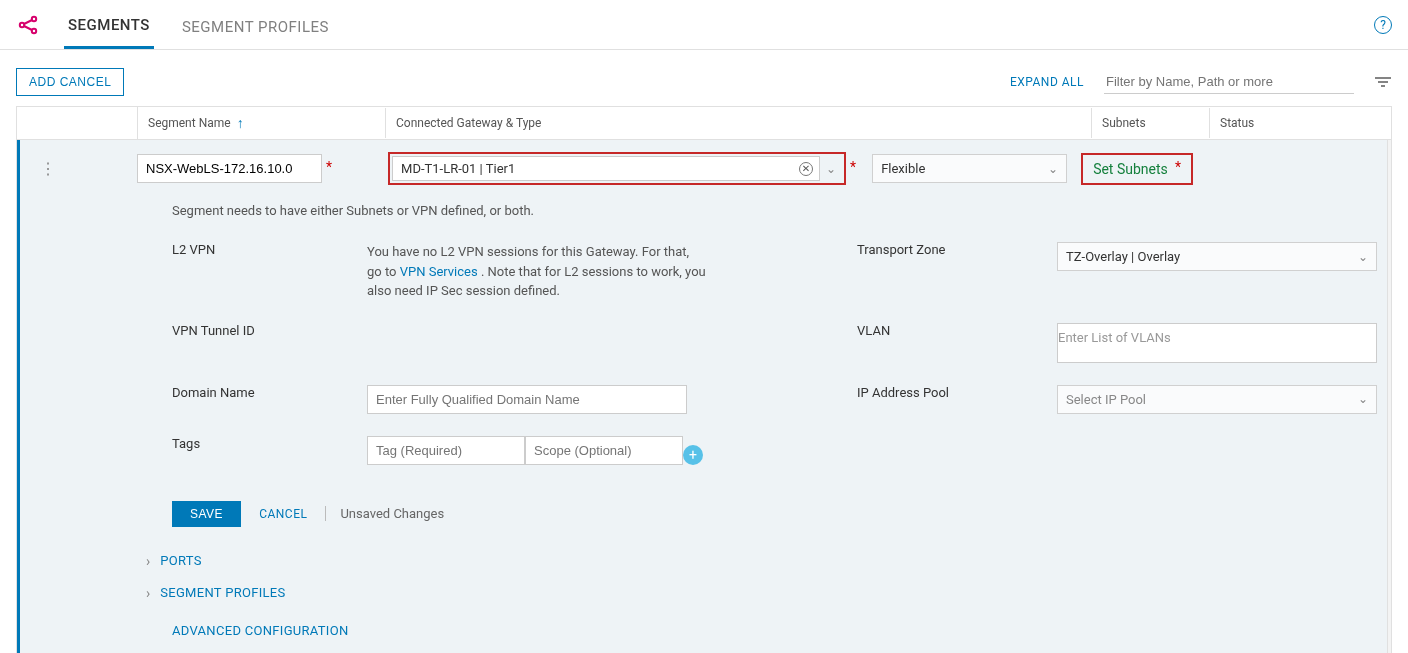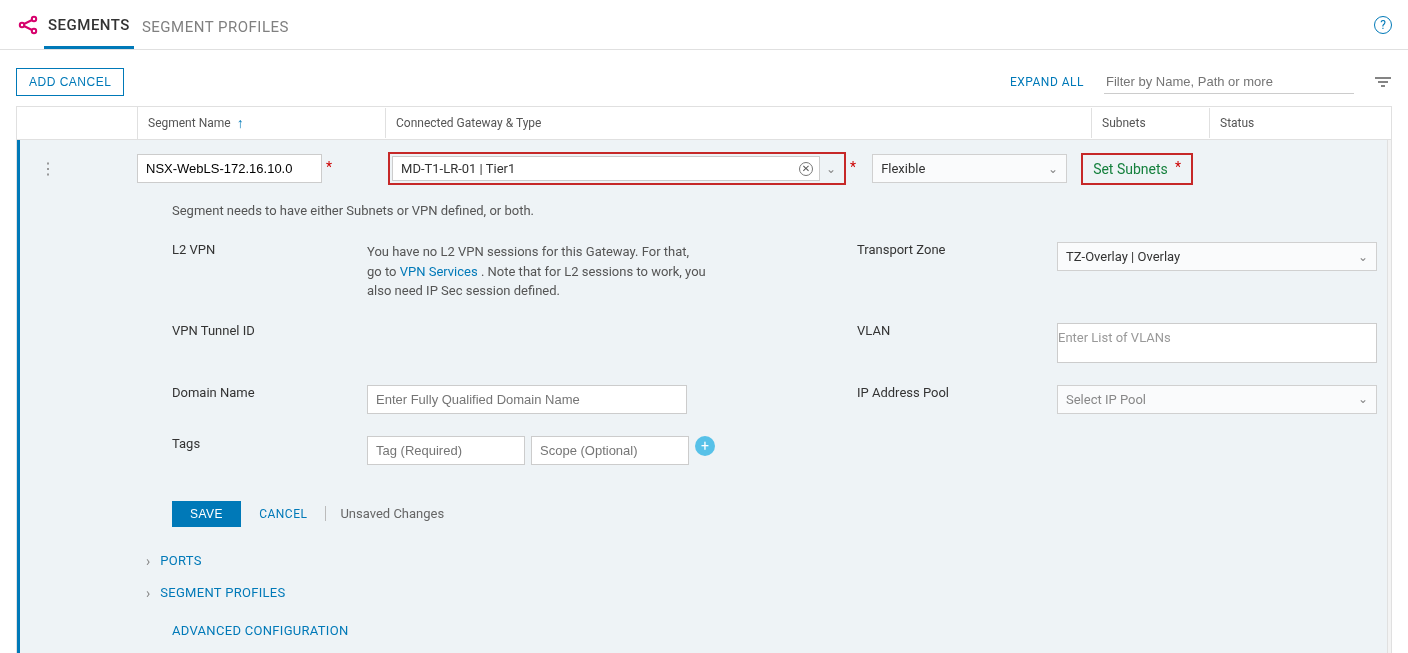--- a/index.html
+++ b/index.html
@@ -8,21 +8,21 @@
       font-size: 13px;
       color: #333;
       background: #fff;
       width: 1408px;
     }
     
     .topbar {
       display: flex; align-items: center; justify-content: space-between;
       border-bottom: 1px solid #e0e0e0; padding: 0 16px;
     }
-    .topbar-left { display: flex; align-items: center; gap: 4px; }
+    .topbar-left { display: flex; align-items: center; gap: 24px; }
     .logo-icon { width: 24px; height: 24px; color: #d6006c; }
     .tab { padding: 16px 4px 12px; font-size: 15px; letter-spacing: .5px; color: #808080; cursor: pointer; }
     .tab.active { color: #333; font-weight: 500; border-bottom: 3px solid #0079b8; }
     .help-icon { width: 18px; height: 18px; border: 1.5px solid #0079b8; border-radius: 50%;
       color:#0079b8; display:flex; align-items:center; justify-content:center; font-size:12px; cursor:pointer; }
     
     .action-row {
       display:flex; align-items:center; justify-content:space-between;
       padding: 18px 16px 10px;
     }
@@ -74,21 +74,21 @@
     .hint { color:#555; margin:6px 0 24px; }
     .form-grid { display:grid; grid-template-columns: 195px 490px 200px 320px; row-gap:22px; align-items:flex-start; }
     .flabel { color:#333; font-size:13px; }
     .ftext { color:#555; font-size:13px; line-height:1.5; max-width:340px; }
     .ftext a { color:#0079b8; text-decoration:none; cursor:pointer; }
     .dd2 { border:1px solid #d0d0d0; background:#fafbfc; padding:6px 8px; font-size:13px;
       display:flex; align-items:center; justify-content:space-between; cursor:pointer; }
     .textarea-like { border:1px solid #ccc; background:#fff; min-height:40px; padding:6px 0;
       font-size:13px; color:#999; }
     .dn-input { border:1px solid #ccc; background:#fff; padding:6px 8px; font-size:13px; width:320px; }
-    .tag-row { display:flex; gap:6px; align-items:flex-start; }
+    .tag-row { display:flex; align-items:flex-end; }
     .tag-input { border:1px solid #ccc; background:#fff; padding:6px 8px; font-size:13px; width:158px; }
     .plus-circle { width:20px; height:20px; background:#57c1e8; color:#fff; border-radius:50%;
       display:flex; align-items:center; justify-content:center; font-size:14px; cursor:pointer; }
     .taghint { color:#888; font-size:12px; margin-top:8px; }
     
     .savebar { display:flex; align-items:center; gap:18px; padding: 24px 0 18px 152px; }
     .btn-primary { background:#0079b8; color:#fff; border:none; padding:6px 18px;
       font-size:12px; letter-spacing:.5px; cursor:pointer; }
     .unsaved { color:#666; font-size:13px; border-left:1px solid #bbb; padding-left:14px; }
     

